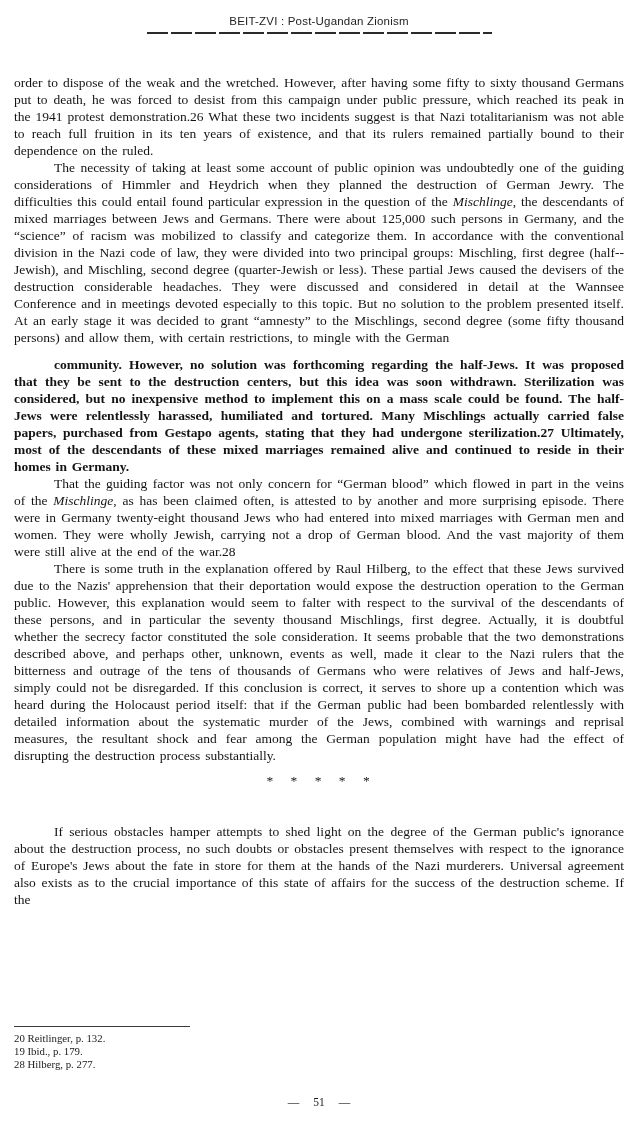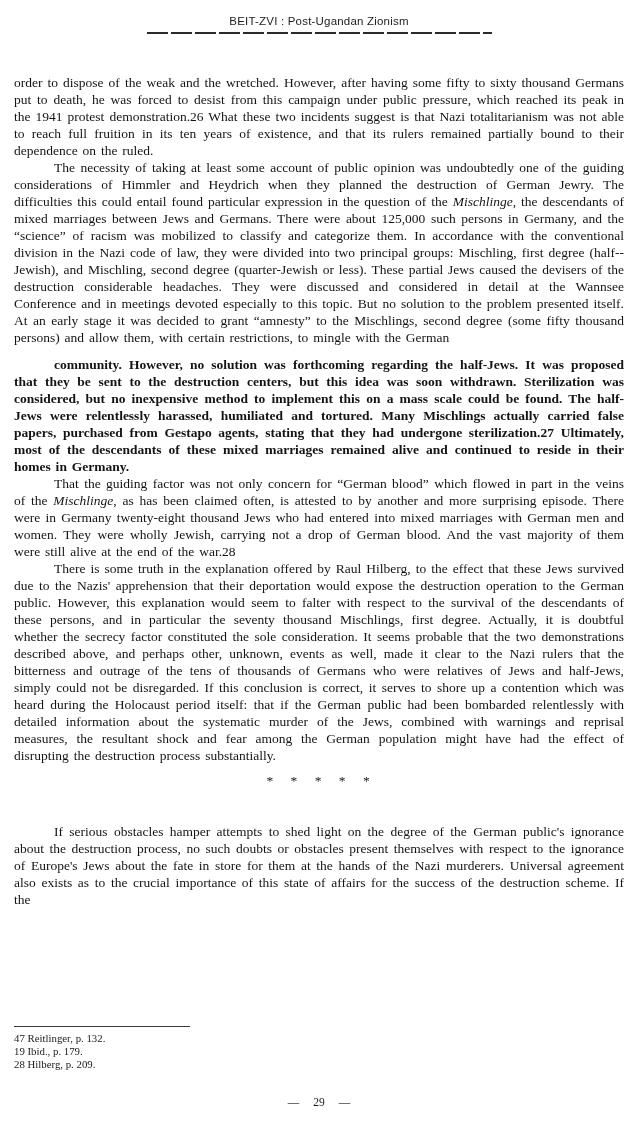--- a/index.html
+++ b/index.html
@@ -114,24 +114,24 @@
     <p class="para indent gap-before"><span>community. However, no solution was forthcoming regarding the half-Jews. It was proposed that they be sent to the destruction centers, but this idea was soon withdrawn. Sterilization was considered, but no inexpensive method to implement this on a mass scale could be found. The half-Jews were relentlessly harassed, humiliated and tortured. Many Mischlings actually carried false papers, purchased from Gestapo agents, stating that they had undergone sterilization.27 Ultimately, most of the descendants of these mixed marriages remained alive and continued to reside in their homes in Germany.</span></p>
     <p class="para indent"><span>That the guiding factor was not only concern for “German blood” which flowed in part in the veins of the </span><i>Mischlinge</i><span>, as has been claimed often, is attested to by another and more surprising episode. There were in Germany twenty-eight thousand Jews who had entered into mixed marriages with German men and women. They were wholly Jewish, carrying not a drop of German blood. And the vast majority of them were still alive at the end of the war.28</span></p>
     <p class="para indent"><span>There is some truth in the explanation offered by Raul Hilberg, to the effect that these Jews survived due to the Nazis' apprehension that their deportation would expose the destruction operation to the German public. However, this explanation would seem to falter with respect to the survival of the descendants of these persons, and in particular the seventy thousand Mischlings, first degree. Actually, it is doubtful whether the secrecy factor constituted the sole consideration. It seems probable that the two demonstrations described above, and perhaps other, unknown, events as well, made it clear to the Nazi rulers that the bitterness and outrage of the tens of thousands of Germans who were relatives of Jews and half-Jews, simply could not be disregarded. If this conclusion is correct, it serves to shore up a contention which was heard during the Holocaust period itself: that if the German public had been bombarded relentlessly with detailed information about the systematic murder of the Jews, combined with warnings and reprisal measures, the resultant shock and fear among the German population might have had the effect of disrupting the destruction process substantially.</span></p>
     <div class="section-separator">* * * * *</div>
     <p class="para indent"><span>If serious obstacles hamper attempts to shed light on the degree of the German public's ignorance about the destruction process, no such doubts or obstacles present themselves with respect to the ignorance of Europe's Jews about the fate in store for them at the hands of the Nazi murderers. Universal agreement also exists as to the crucial importance of this state of affairs for the success of the destruction scheme. If the</span></p>
   </main>
 
   <div class="footnote-rule"></div>
 
   <div class="footnotes">
-    <div class="footnote">47 Reitlinger, p. 132.</div>
+    <div class="footnote">20 Reitlinger, p. 132.</div>
     <div class="footnote">19 Ibid., p. 179.</div>
-    <div class="footnote">28 Hilberg, p. 209.</div>
+    <div class="footnote">28 Hilberg, p. 277.</div>
   </div>
 
   <div class="page-footer">
     <span>—</span>
-    <span>29</span>
+    <span>51</span>
     <span>—</span>
   </div>
 
 </div>
 
 </body></html>

